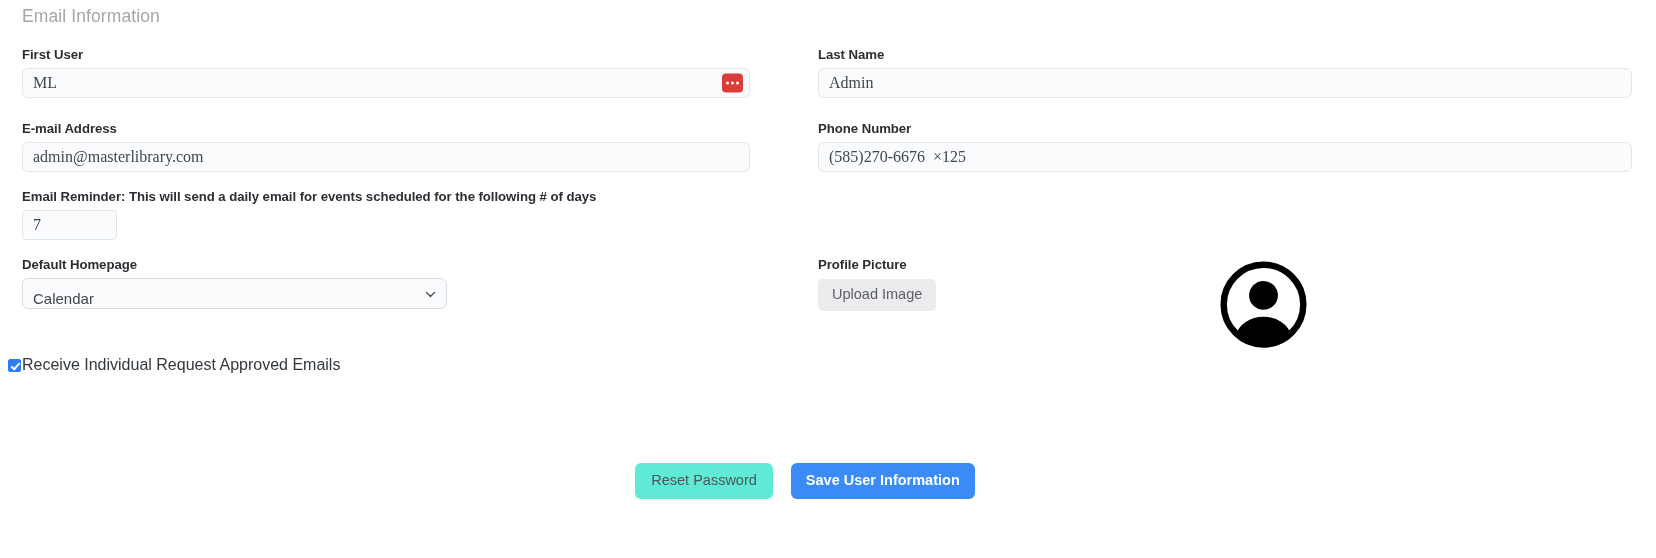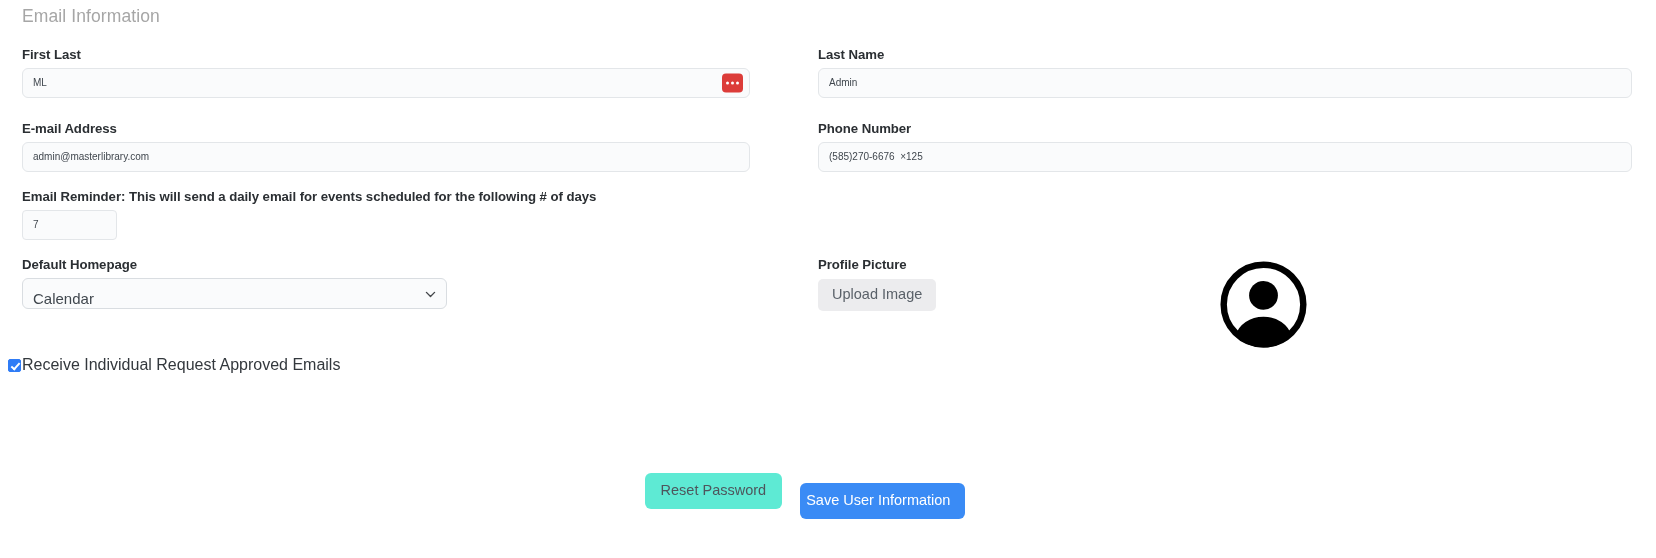--- a/index.html
+++ b/index.html
@@ -47,22 +47,22 @@
     margin-bottom: 5px;
     letter-spacing: -0.05px;
   }
 
   .inp {
     box-sizing: border-box;
     display: block;
     width: 100%;
     height: 30px;
     padding: 3px 10px 4px 10px;
-    font-family: Liberation Sans, sans-serif;
-    font-size: 10px;
+    font-family: Liberation Serif, serif;
+    font-size: 16px;
     line-height: 22px;
     color: #40474e;
     background: #fafbfc;
     border: 1px solid #e3e6e9;
     border-radius: 6px;
     outline: none;
   }
   .inp::placeholder { color: #9aa1a8; }
 
   
@@ -208,38 +208,37 @@
     border-radius: 6px;
     cursor: pointer;
     white-space: nowrap;
   }
   .btn-secondary {
     padding: 9px 16px 10px 16px;
     color: #4e555c;
     background: #5eead4;
   }
   .btn-primary {
-    padding: 9px 15px 10px 6px;
+    padding: 9px 15px 10px 15px;
     color: #ffffff;
     background: #3a8bf5;
-    font-weight: 400;
-    margin-top: 20px;
+    font-weight: 700;
   }
 </style>
 </head>
 <body>
 
 <div class="page">
 
   <div class="section-title">Email Information</div>
 
   <div class="col-left">
 
     <div class="field">
-      <label class="fl">First Last</label>
+      <label class="fl">First User</label>
       <div class="inp-wrap">
         <input class="inp" type="text" value="ML" style="">
         <span class="badge-ellipsis">
             <i></i>
             <i></i>
             <i></i>
           </span>
       </div>
     </div>
 

